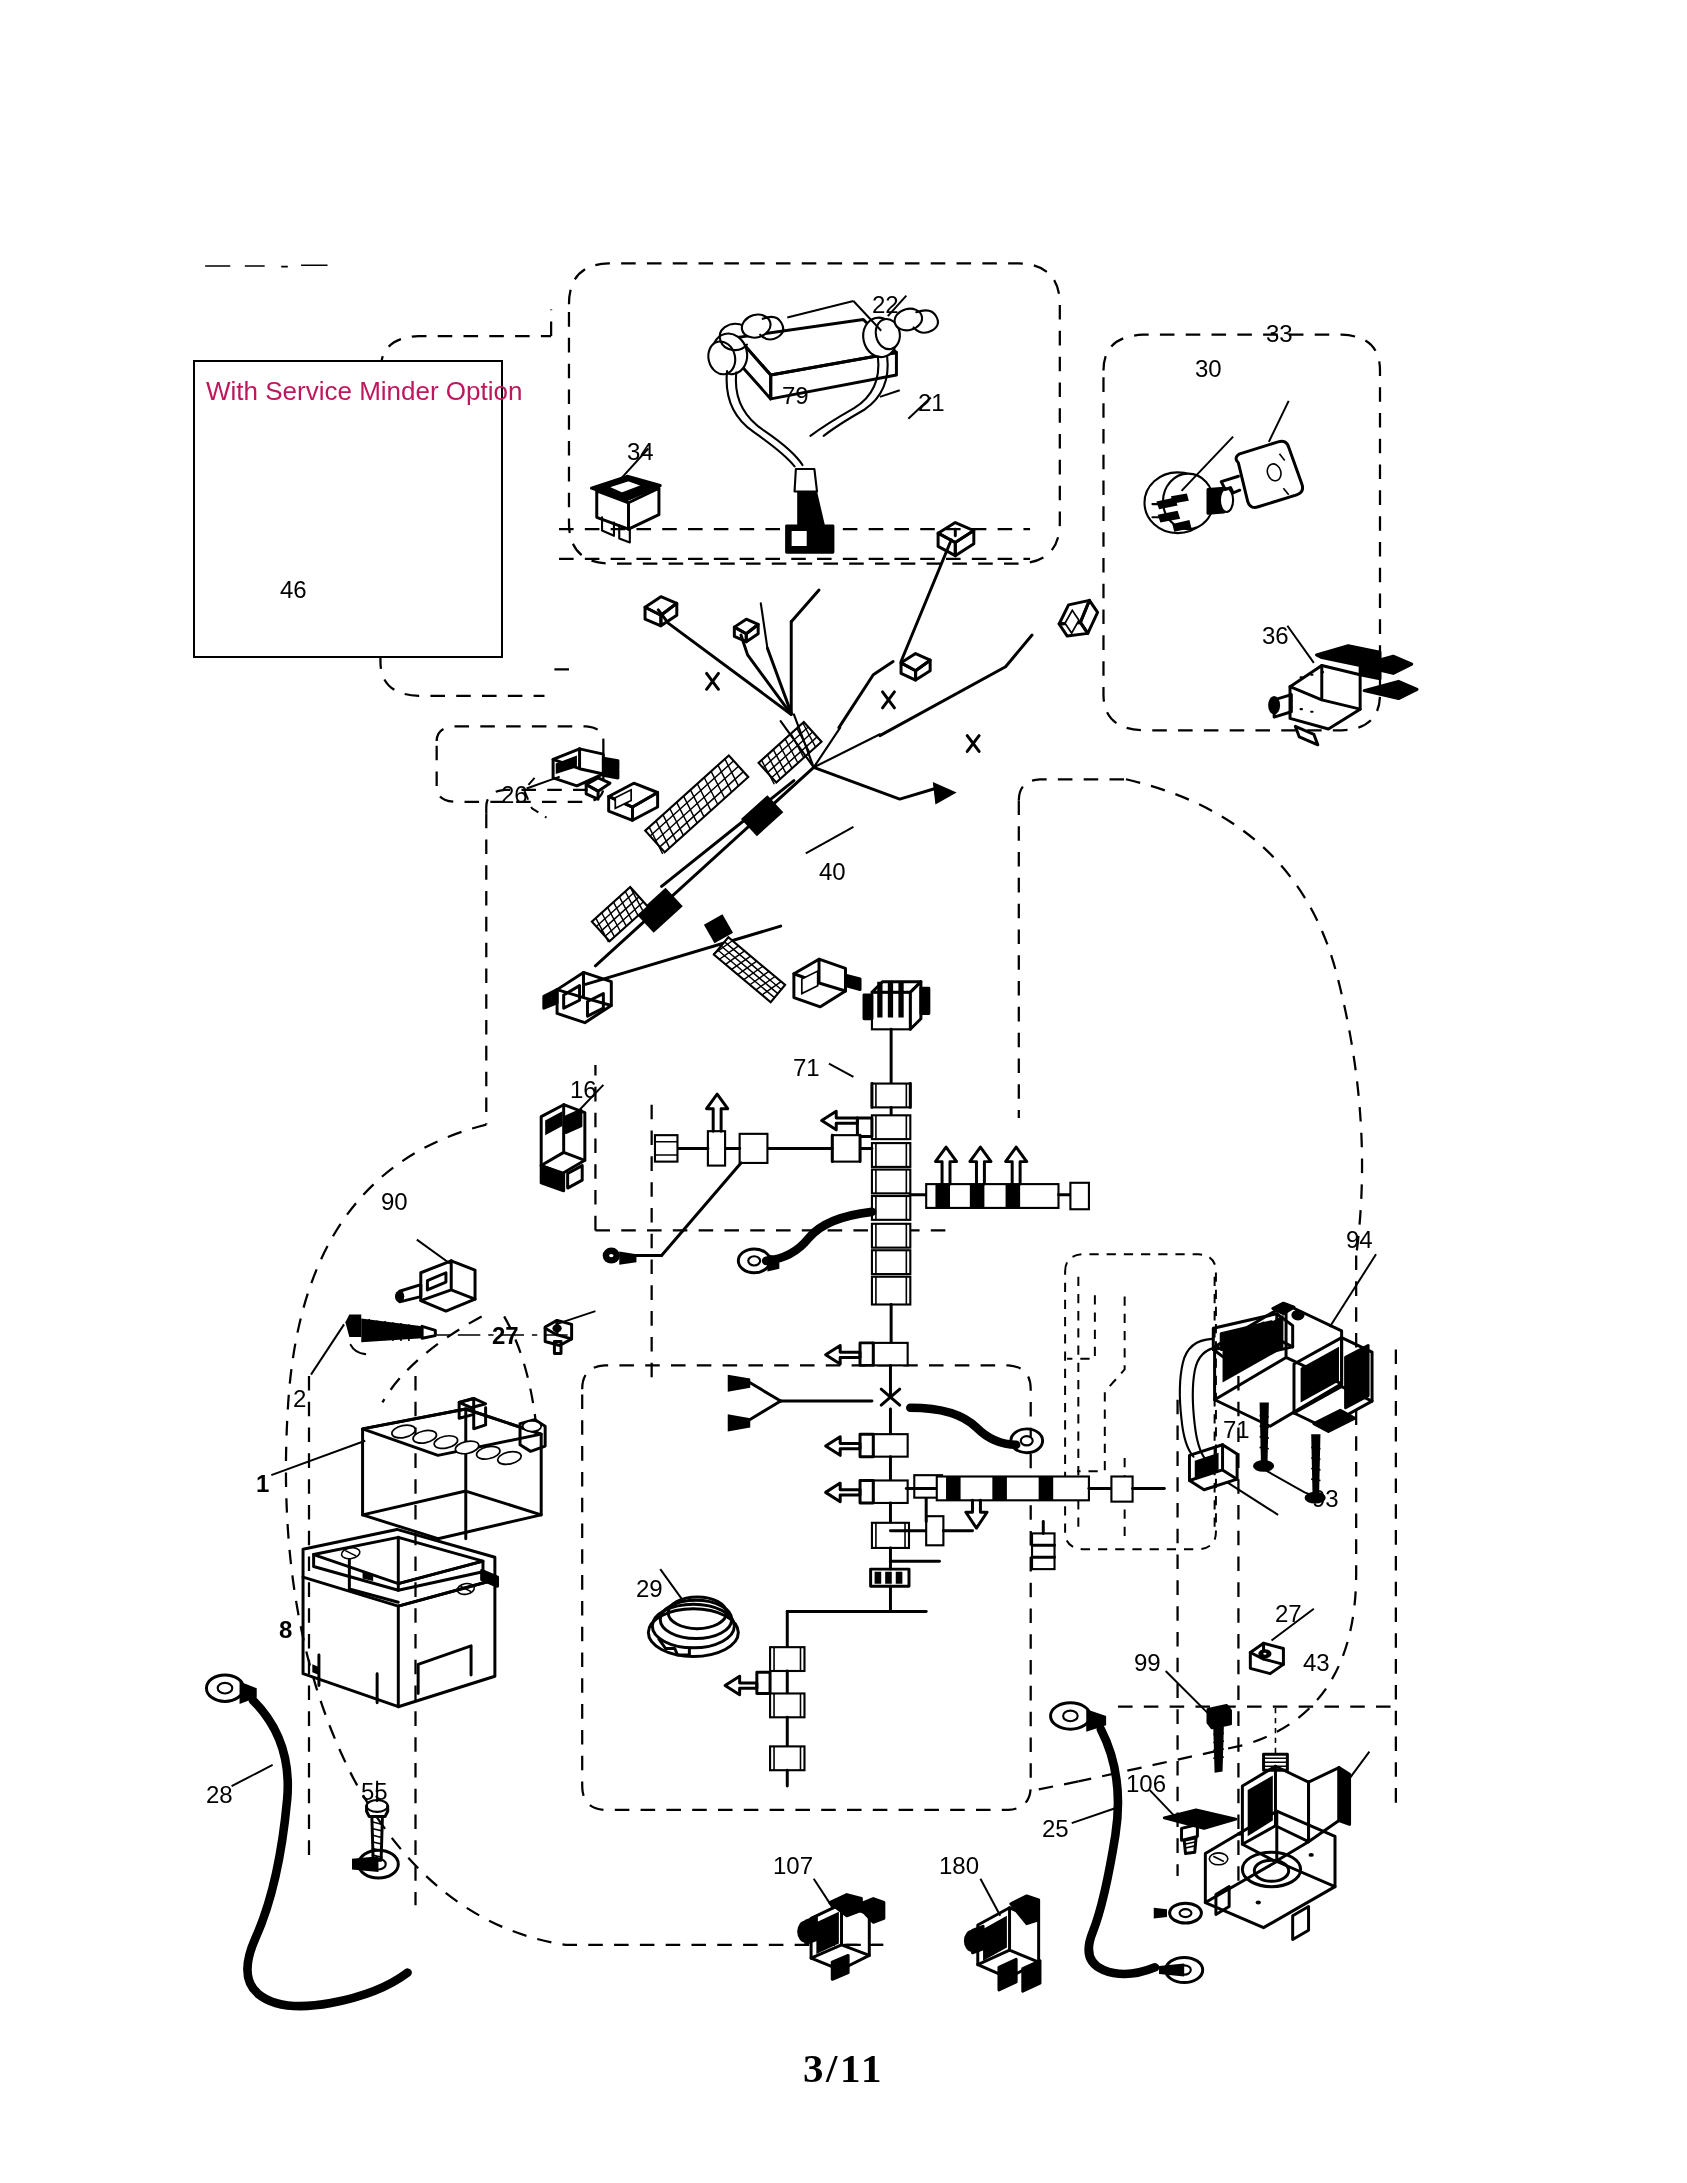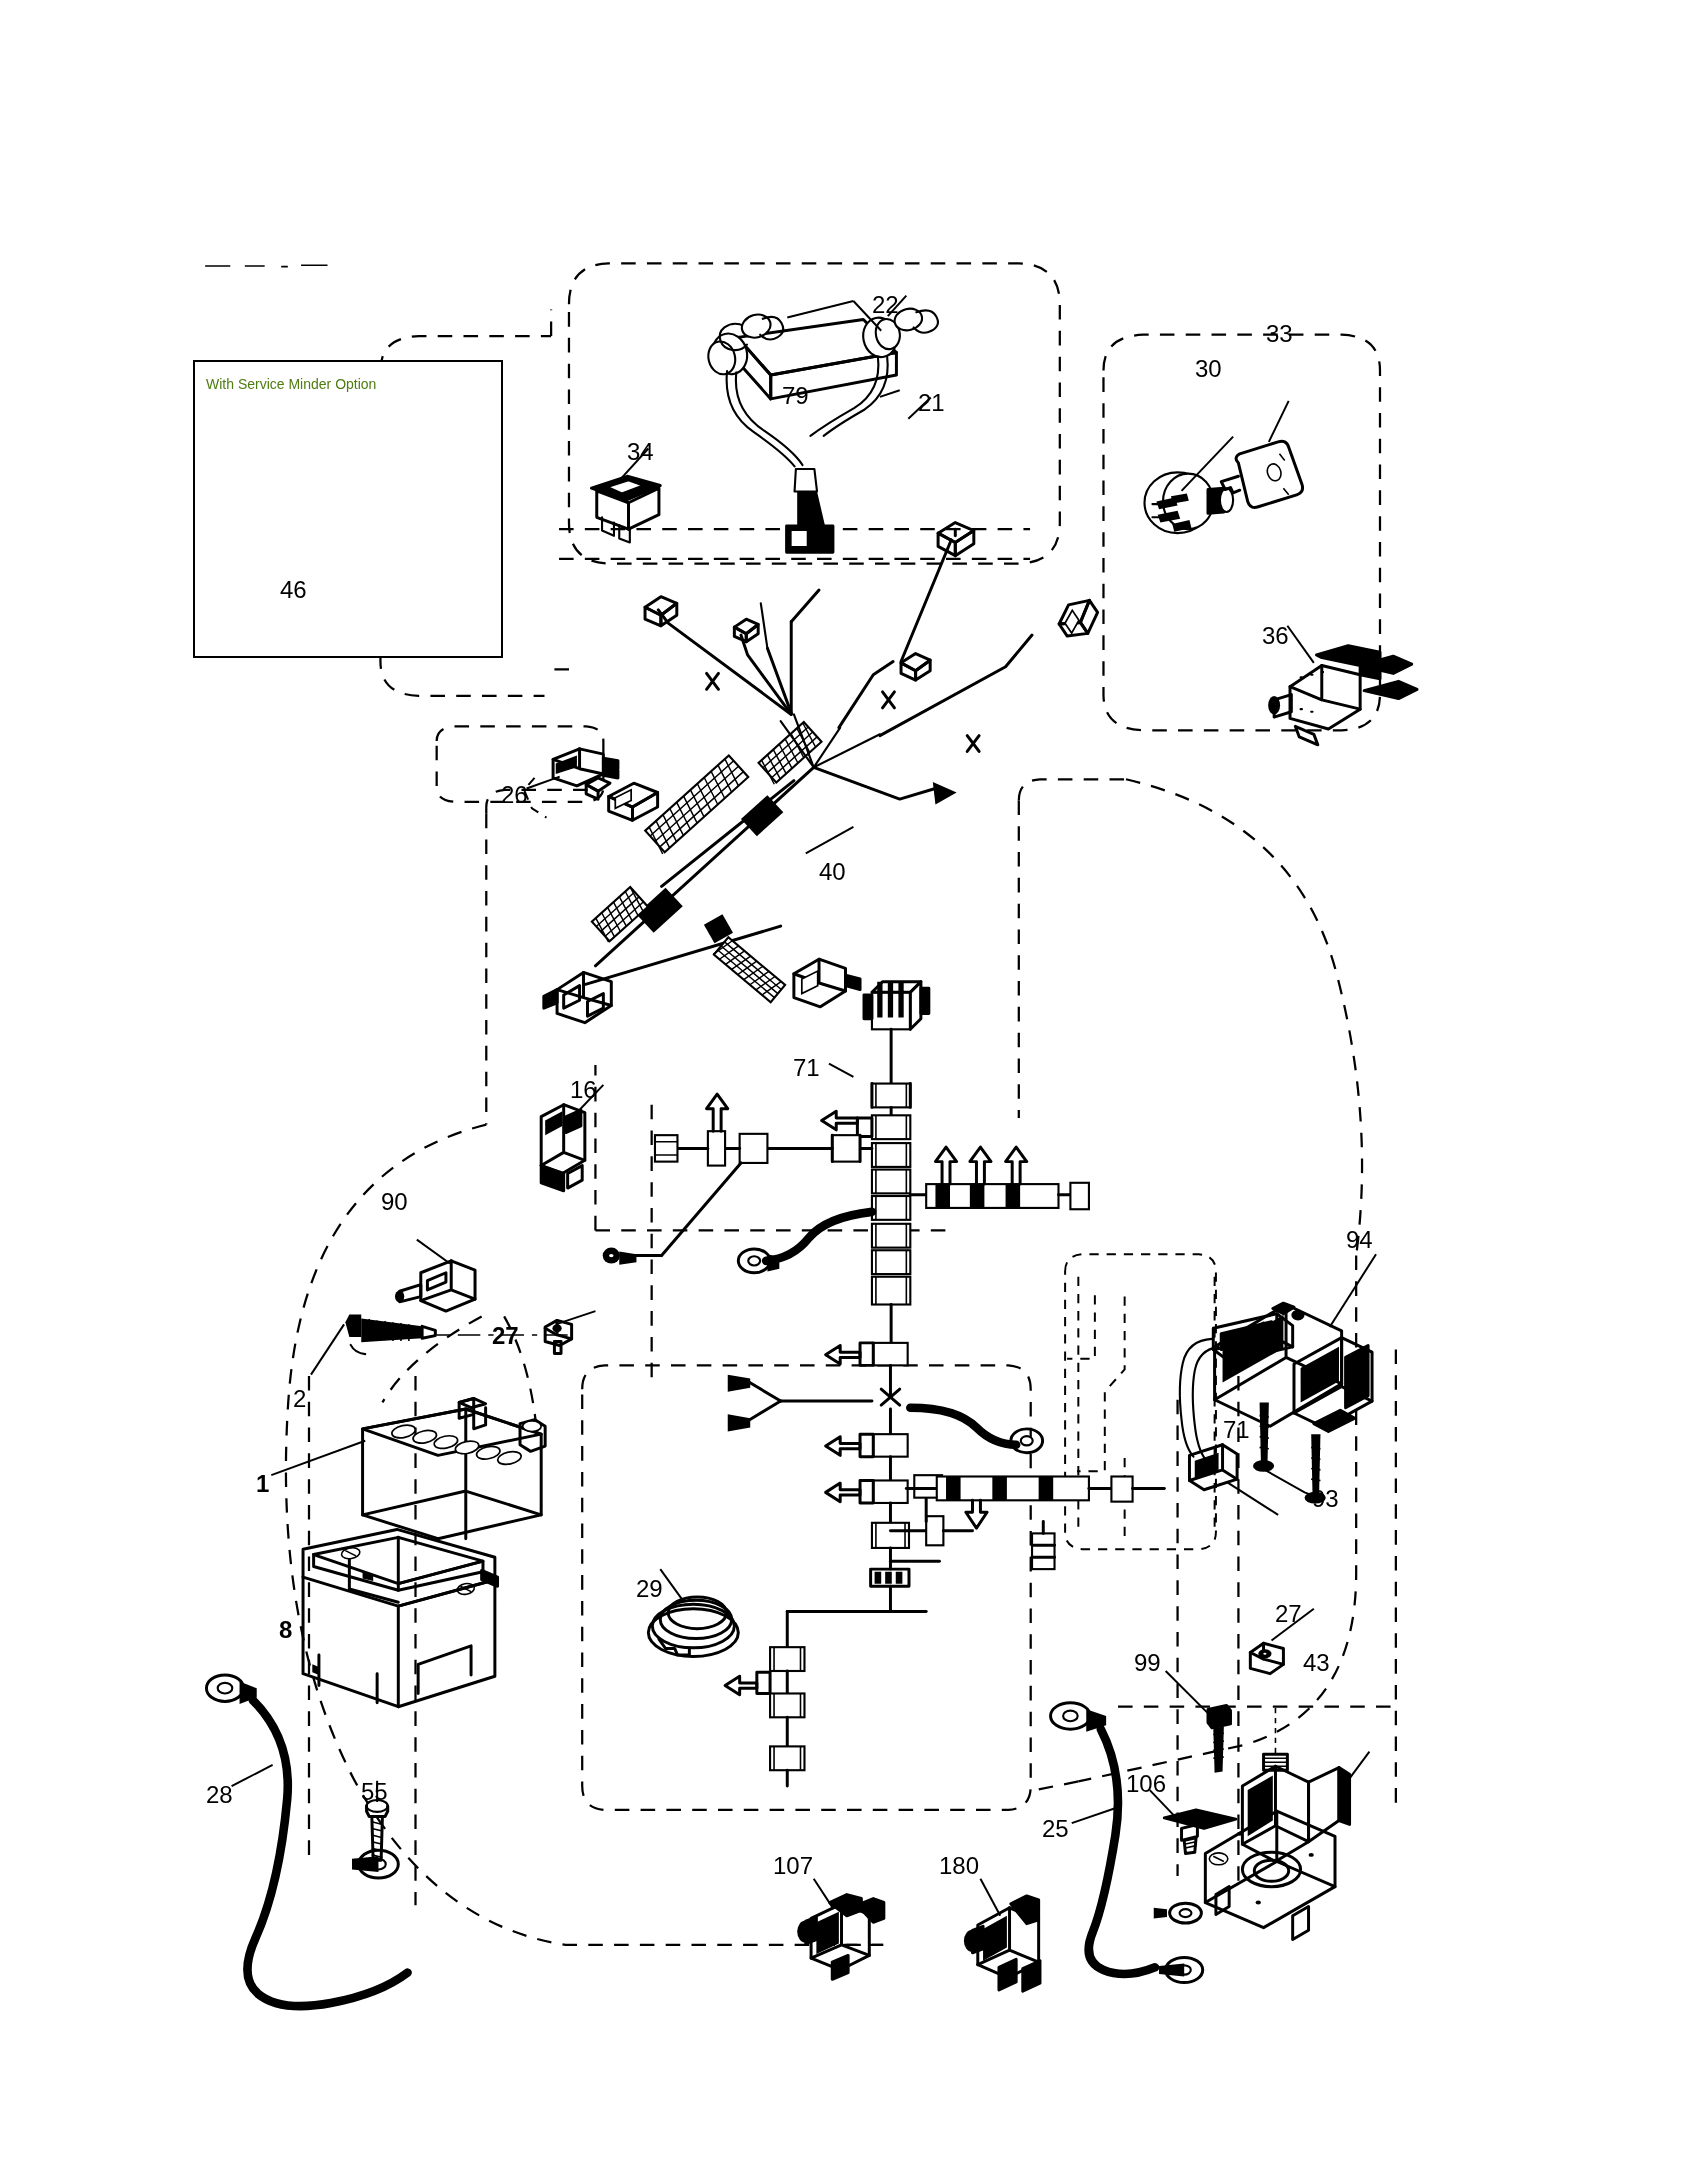--- a/index.html
+++ b/index.html
@@ -2,21 +2,21 @@
 <html style="font-size:10.6px"><head>
 <meta charset="utf-8">
 <title>Electrical Parts Diagram</title>
 <style>
   html,body{margin:0;padding:0;background:#fff;}
   body{width:1687px;height:2183px;font-family:"Liberation Sans",sans-serif;position:relative;overflow:hidden;}
   #sheet{position:absolute;inset:0;}
   svg#art{position:absolute;left:0;top:0;width:1687px;height:2183px;}
   .lbl{position:absolute;font-family:"Liberation Sans",sans-serif;font-size:24px;color:#000;white-space:nowrap;}
   .lbl.bold{font-weight:bold;}
-  .inset-title{position:absolute;font-size:14px;color:#4d7c0f;white-space:nowrap;}
+  .inset-title{position:absolute;font-size:26px;color:#be185d;white-space:nowrap;}
   .footer{position:absolute;left:0;right:0;text-align:center;font-family:"Liberation Serif",serif;font-size:41px;font-weight:bold;letter-spacing:2.6px;color:#000;}
   .inset-box{position:absolute;border:2.6px solid #000;background:#fff;}
 </style>
 </head>
 <body>
 
 <div id="sheet">
 
   <svg id="art" viewBox="0 0 2550 3300">
     <defs>
@@ -772,15 +772,16 @@
   <div class="lbl" style="left:1275px;top:1600px;">27</div>
   <div class="lbl" style="left:1134px;top:1649px;">99</div>
   <div class="lbl" style="left:1303px;top:1649px;">43</div>
   <div class="lbl" style="left:1126px;top:1770px;">106</div>
   <div class="lbl" style="left:206px;top:1781px;">28</div>
   <div class="lbl" style="left:361px;top:1778px;">55</div>
   <div class="lbl" style="left:1042px;top:1815px;">25</div>
   <div class="lbl" style="left:773px;top:1852px;">107</div>
   <div class="lbl" style="left:939px;top:1852px;">180</div>
 
+  <div class="footer" style="top:2044px;">3/11</div>
 
 </div>
 
 
 </body></html>

